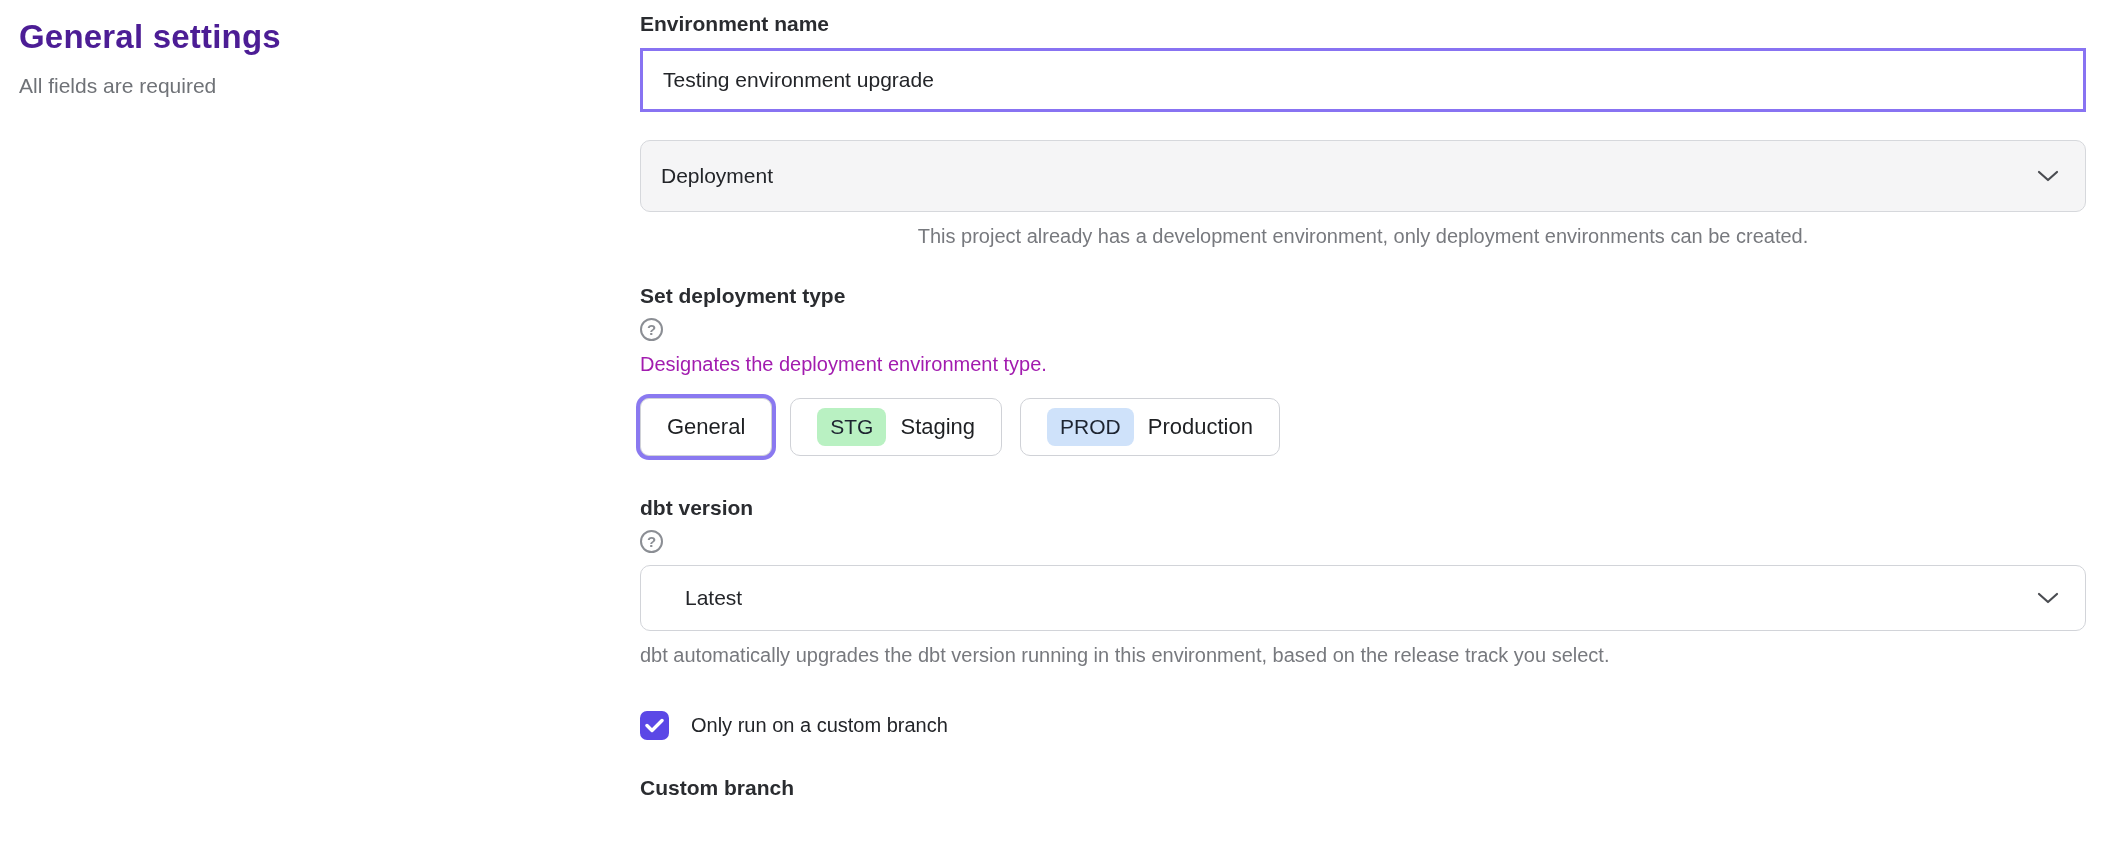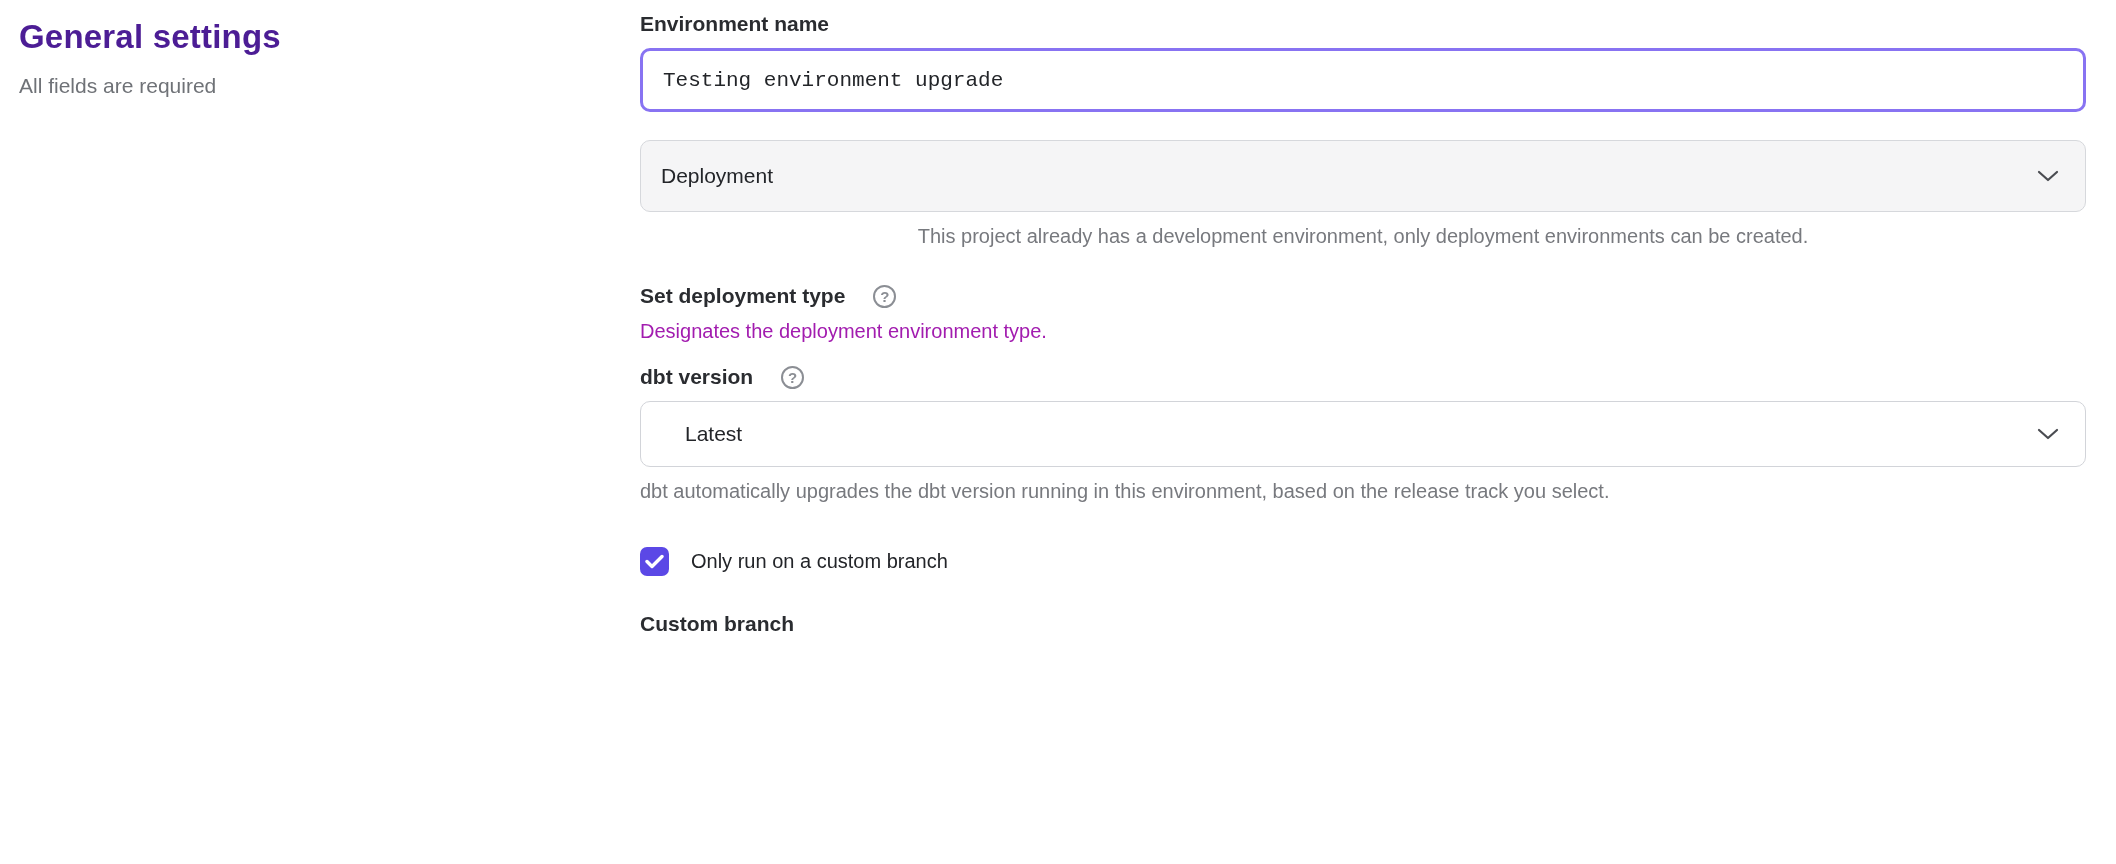--- a/index.html
+++ b/index.html
@@ -15,36 +15,36 @@
   
   .left-col { position: absolute; left: 19px; top: 18px; width: 560px; }
   .page-title { font-size: 33px; font-weight: 700; color: #4c1d95; letter-spacing: .2px; }
   .page-subtitle { margin-top: 18px; font-size: 21px; color: #6f7277; }
 
   
   .form-col { position: absolute; left: 640px; top: 12px; width: 1446px; }
 
   .field-label { font-size: 21px; font-weight: 600; color: #2a2c30; margin-bottom: 12px; }
   .field-label.disabled { color: #a9acb3; }
-  .label-row { display: flex; align-items: center; gap: 28px; margin-bottom: 12px; }
+  .label-row { display: flex; align-items: flex-start; gap: 10px; margin-bottom: 12px; flex-direction: column; }
   .label-row .field-label { margin-bottom: 0; }
 
   .help-icon {
     width: 23px; height: 23px; border-radius: 50%;
     border: 2px solid #8b8e94; color: #8b8e94;
     font-size: 15px; font-weight: 700;
     display: inline-flex; align-items: center; justify-content: center;
     line-height: 1;
   }
 
   .text-input {
     width: 100%; height: 64px;
-    border: 1px solid #d2d4d9; border-radius: 10px;
+    border: 1px solid #d2d4d9; border-radius: 0;
     font-size: 21px; color: #232529; padding: 0 20px;
-    font-family: Liberation Mono, monospace; background: #fff; outline: none;
+    font-family: Liberation Sans, sans-serif; background: #fff; outline: none;
   }
   .text-input.focused {
     border: 3px solid #8873f2;
   }
 
   .select {
     width: 100%; height: 72px;
     border: 1px solid #d2d4d9; border-radius: 10px;
     background: #ffffff;
     display: flex; align-items: center; justify-content: space-between;
@@ -117,20 +117,33 @@
     </div>
     <div class="helper-text mb-36">This project already has a development environment, only deployment environments can be created.</div>
 
     
     <div class="label-row">
       <span class="field-label">Set deployment type</span>
       <span class="help-icon">?</span>
     </div>
     <div class="section-desc">Designates the deployment environment type.</div>
 
+    <div class="deploy-row">
+      <button class="deploy-btn selected">
+        <span>General</span>
+      </button>
+      <button class="deploy-btn">
+        <span class="badge stg">STG</span>
+        <span>Staging</span>
+      </button>
+      <button class="deploy-btn">
+        <span class="badge prod">PROD</span>
+        <span>Production</span>
+      </button>
+    </div>
 
     
     <div class="label-row">
       <span class="field-label">dbt version</span>
       <span class="help-icon">?</span>
     </div>
     <div class="select" style="height:66px;padding-left:44px;">
       <span>Latest</span>
       <span class="chevron">
         <svg width="22" height="14" viewBox="0 0 22 14" fill="none">

